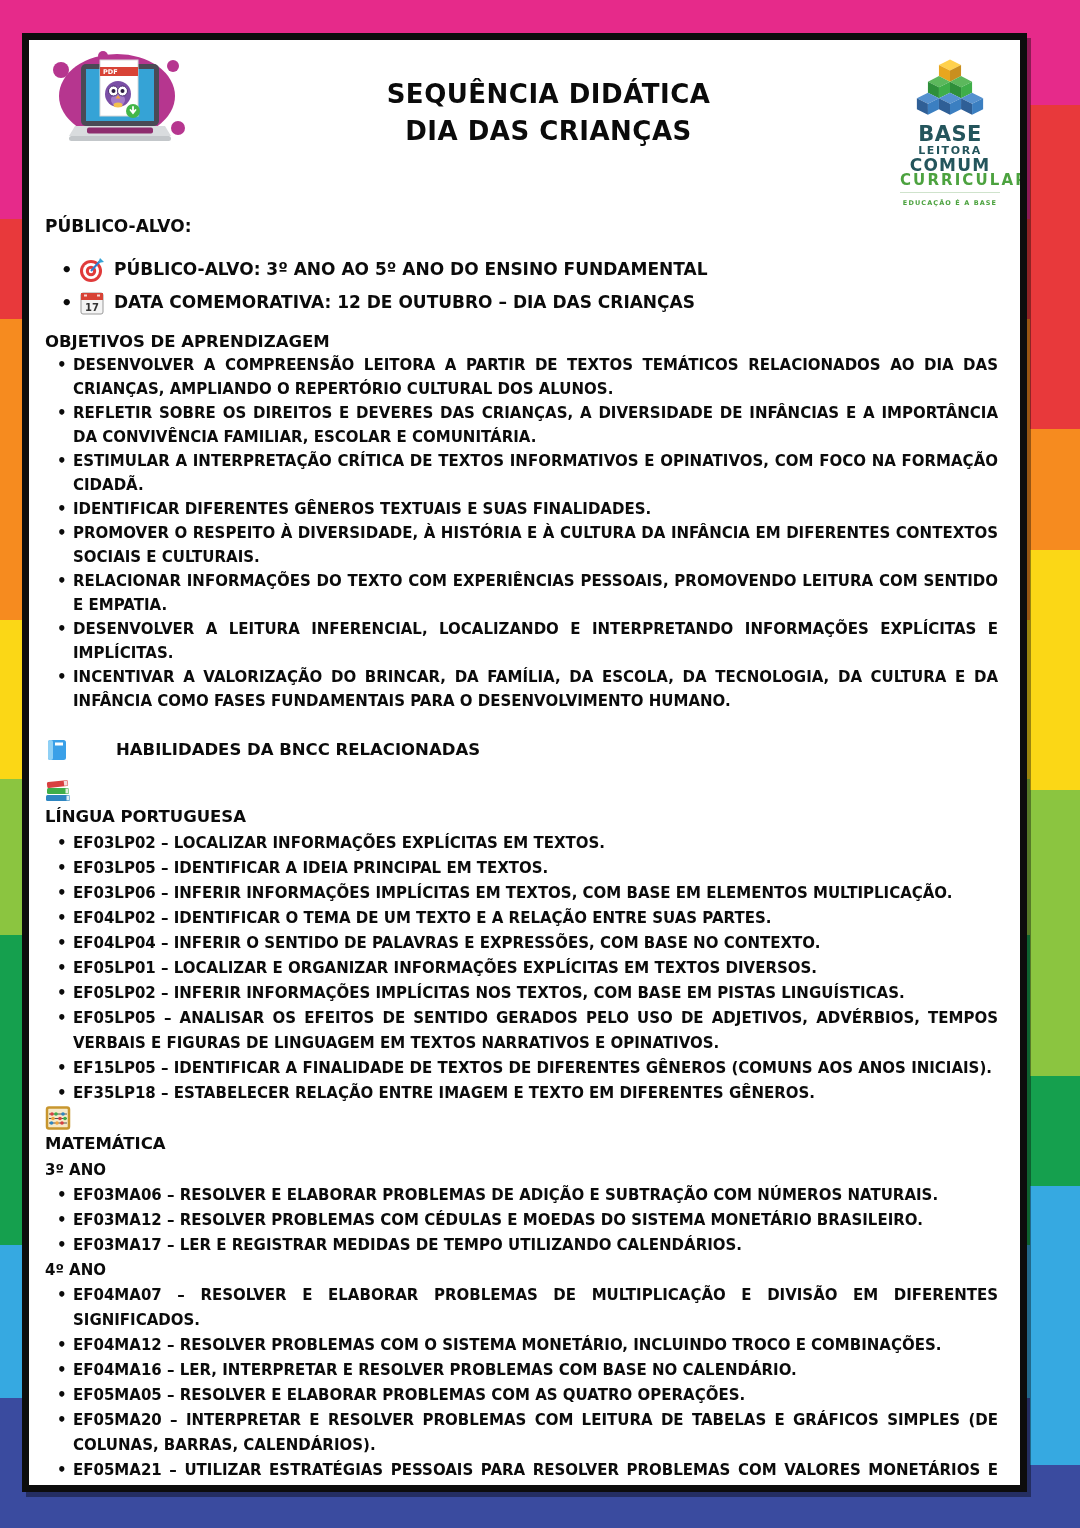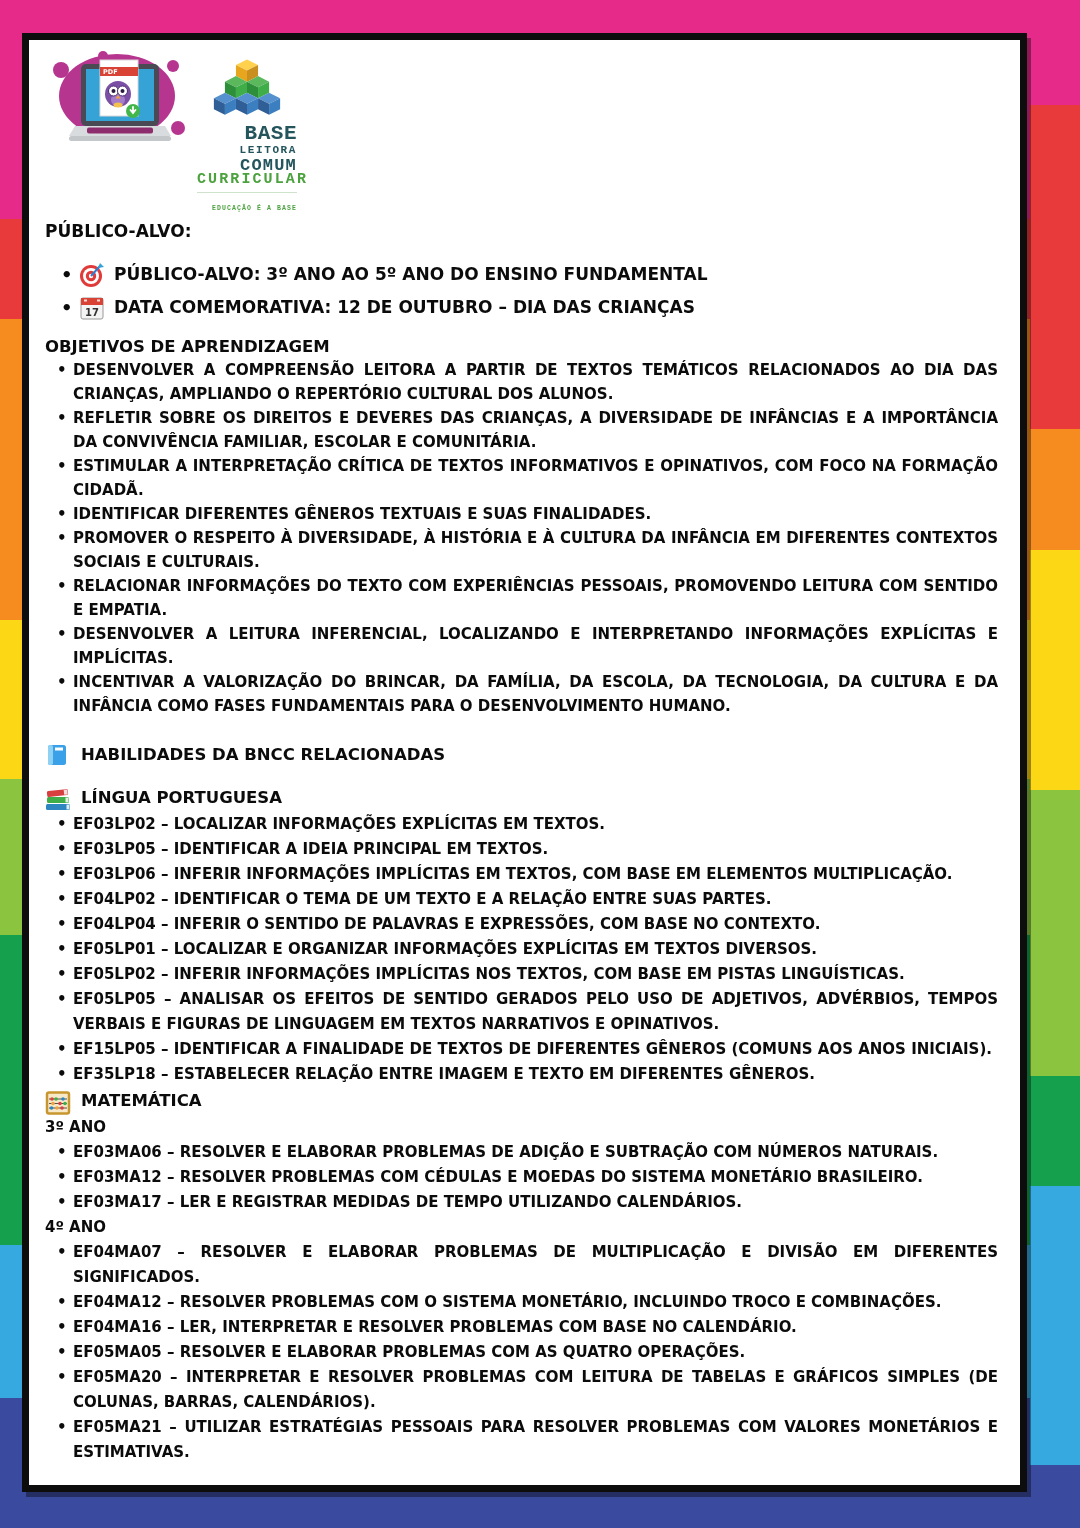--- a/index.html
+++ b/index.html
@@ -36,42 +36,42 @@
   }
   .page{
     position:absolute;left:22px;top:33px;width:1005px;height:1459px;
     background:#ffffff;border:7px solid #0d0d0d;box-sizing:border-box;
     padding:0 20px 0 16px;overflow:hidden;
     box-shadow:4px 5px 0 rgba(0,0,0,.38);
   }
   .header{display:flex;margin-top:10px;align-items:flex-start;}
   .site-logo{width:152px;height:104px;flex:none;}
   .title-wrap{flex:1;text-align:center;padding-top:26px;font-size:26px;line-height:37px;letter-spacing:.5px;}
-  .bncc{width:100px;flex:none;text-align:right;padding-top:6px;font-family:Liberation Mono, monospace;}
+  .bncc{width:100px;flex:none;text-align:center;padding-top:6px;}
   .bncc-cubes{width:92px;height:66px;display:block;margin:0 auto;}
   .bncc-base{font-size:21px;letter-spacing:.5px;color:#24555c;line-height:20px;margin-top:2px;}
   .bncc-nacional{font-size:11px;letter-spacing:1.6px;color:#24555c;line-height:13px;}
   .bncc-comum{font-size:17px;letter-spacing:1.2px;color:#24555c;line-height:17px;}
   .bncc-curricular{font-size:15px;letter-spacing:2.1px;color:#4ca23f;line-height:12px;}
-  .bncc-tagline{font-size:6.5px;letter-spacing:1.1px;color:#4ca23f;margin-top:6px;border-top:1px solid #cfe3cc;padding-top:12px;}
+  .bncc-tagline{font-size:6.5px;letter-spacing:1.1px;color:#4ca23f;margin-top:6px;border-top:1px solid #cfe3cc;padding-top:6px;}
   .publico{font-size:17px;margin-top:8px;line-height:22px;}
   .info-list{list-style:none;margin:16px 0 0;padding:0 0 0 16px;font-size:17px;}
   .info-item{display:flex;align-items:center;line-height:33px;}
   .info-item .dot{width:18px;font-size:18px;}
   .info-item .ico{width:26px;height:26px;flex:none;margin-right:9px;}
   .section-heading{margin-top:12px;font-size:16.5px;line-height:22px;}
   ul.blist{list-style:none;margin:0;padding:0 2px 0 12px;}
   ul.blist li{display:flex;font-size:15px;}
   ul.blist .dot{width:16px;flex:none;}
   ul.blist .li-text{flex:1;text-align:justify;}
   .obj-list{margin-top:12px;}
   .obj-list li{line-height:24px;}
   .code-list li{line-height:25px;}
-  .hab-heading{margin-top:24px;display:flex;align-items:center;font-size:16.5px;line-height:26px;}
-  .sub-heading{margin-top:16px;display:flex;align-items:flex-end;font-size:16.5px;line-height:28px;}
+  .hab-heading{margin-top:24px;display:flex;align-items:center;font-size:16.5px;line-height:26px;gap:35px;}
+  .sub-heading{margin-top:16px;display:flex;align-items:flex-start;font-size:16.5px;line-height:28px;flex-direction:column;}
   .mat-heading{margin-top:0;}
   .hab-heading .ico,.sub-heading .ico{width:26px;height:24px;flex:none;margin-right:10px;}
   .grade-label{font-size:15px;line-height:25px;}
 </style>
 </head>
 <body>
 
 <div class="bg">
   <div class="bg-right"></div>
 </div>
@@ -108,20 +108,24 @@
       <g>
         <circle cx="88" cy="61" r="7" fill="#43b649"></circle>
         <path d="M88 57 v5 M85.5 60 l2.5 3 2.5 -3" stroke="#ffffff" stroke-width="1.8" fill="none" stroke-linecap="round"></path>
       </g>
 
       <path d="M30 76 L120 76 L126 86 L24 86 Z" fill="#d9dcde"></path>
       <rect x="42" y="77.5" width="66" height="6" rx="2" fill="#8e2d6e"></rect>
       <rect x="24" y="86" width="102" height="5" rx="2.5" fill="#c3c7ca"></rect>
     </svg>
 
+    <div class="title-wrap">
+      <div>SEQUÊNCIA DIDÁTICA</div>
+      <div>DIA DAS CRIANÇAS</div>
+    </div>
 
     <div class="bncc">
       <svg class="bncc-cubes" viewBox="0 0 100 68">
 
         <polygon points="50,2 62,8 50,14 38,8" fill="#ffd14d"></polygon>
         <polygon points="38,8 50,14 50,26 38,20" fill="#e8a61f"></polygon>
         <polygon points="62,8 50,14 50,26 62,20" fill="#c98f1f"></polygon>
 
         <polygon points="38,20 50,26 38,32 26,26" fill="#5cb85c"></polygon>
         <polygon points="26,26 38,32 38,44 26,38" fill="#2e8f3a"></polygon>

